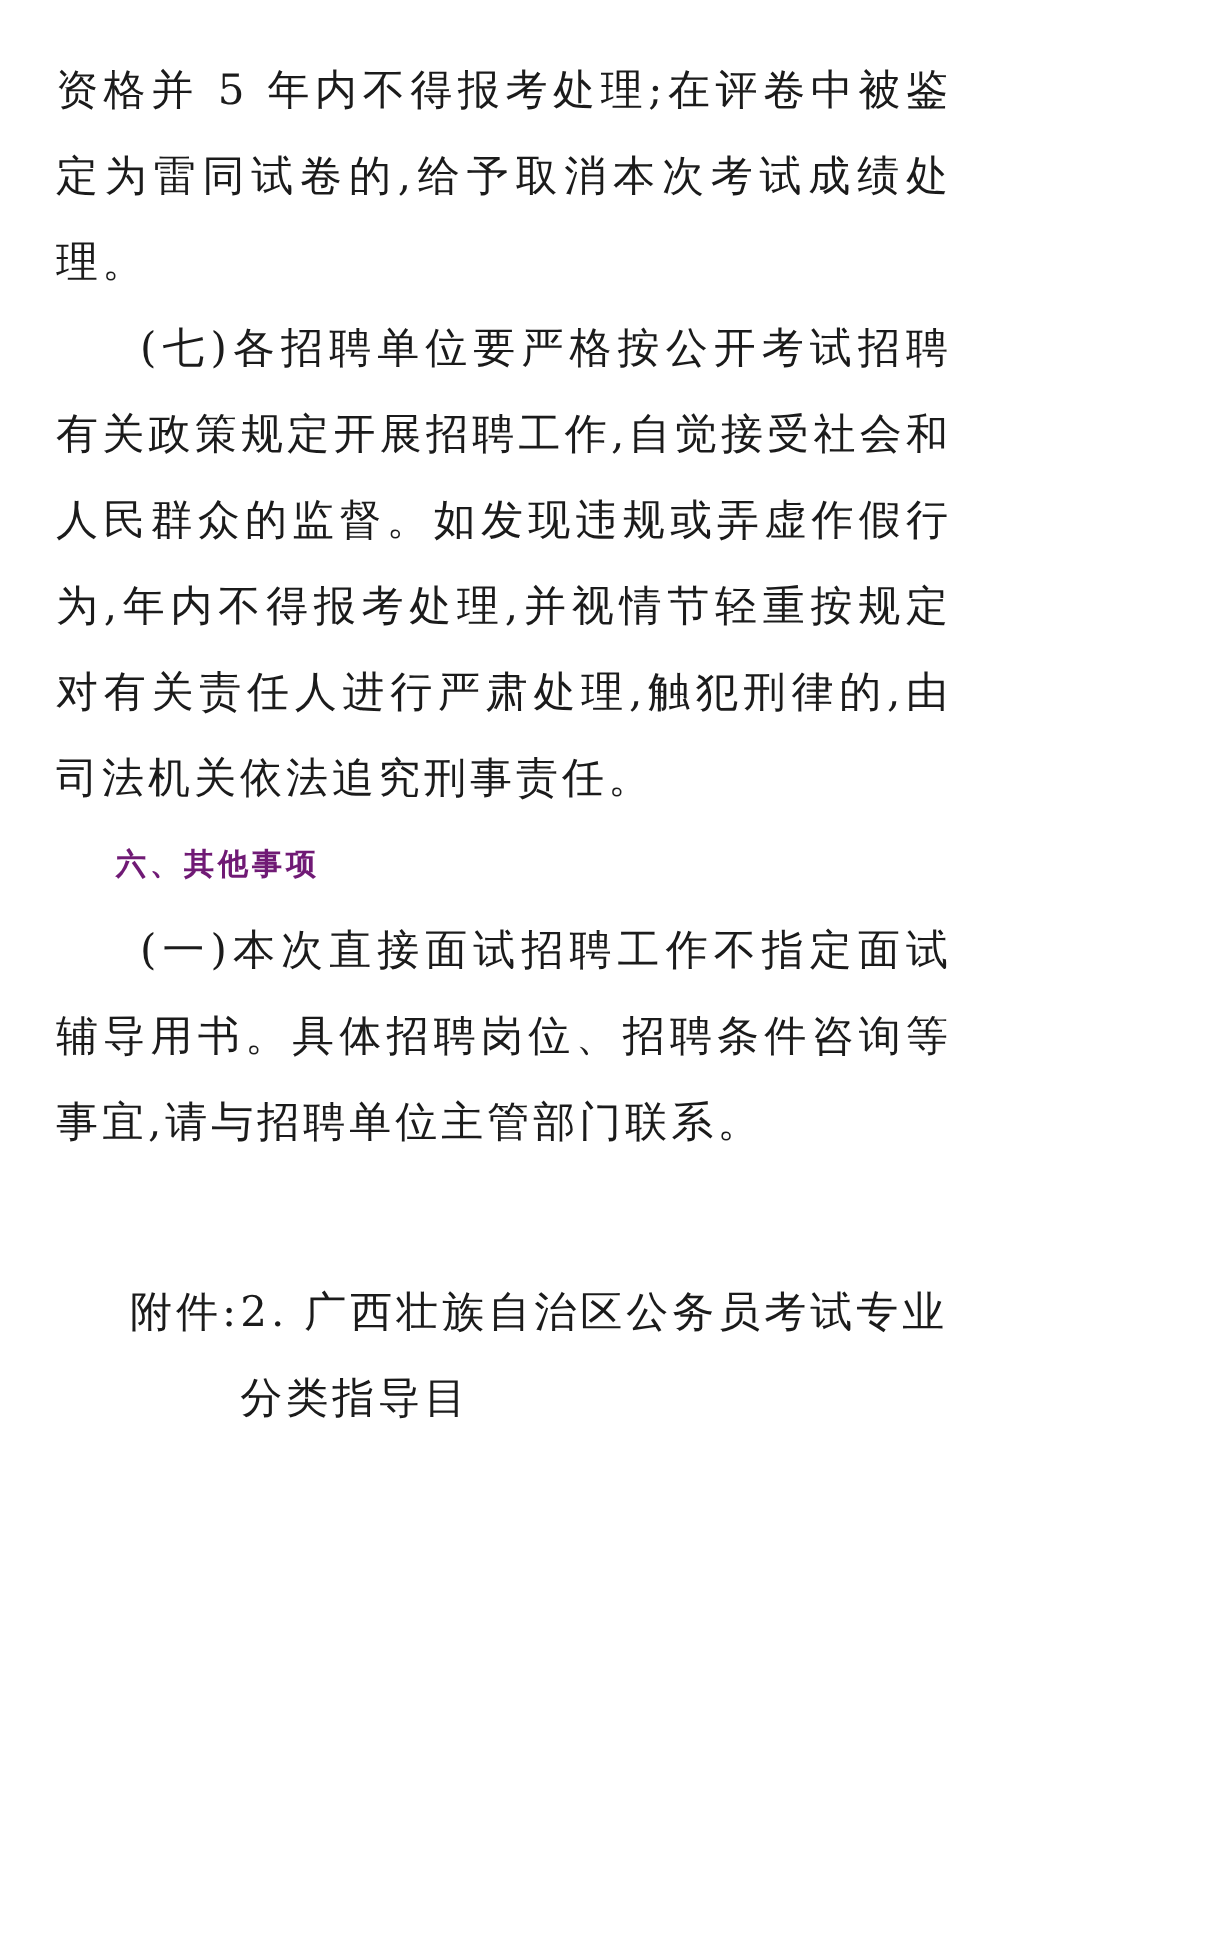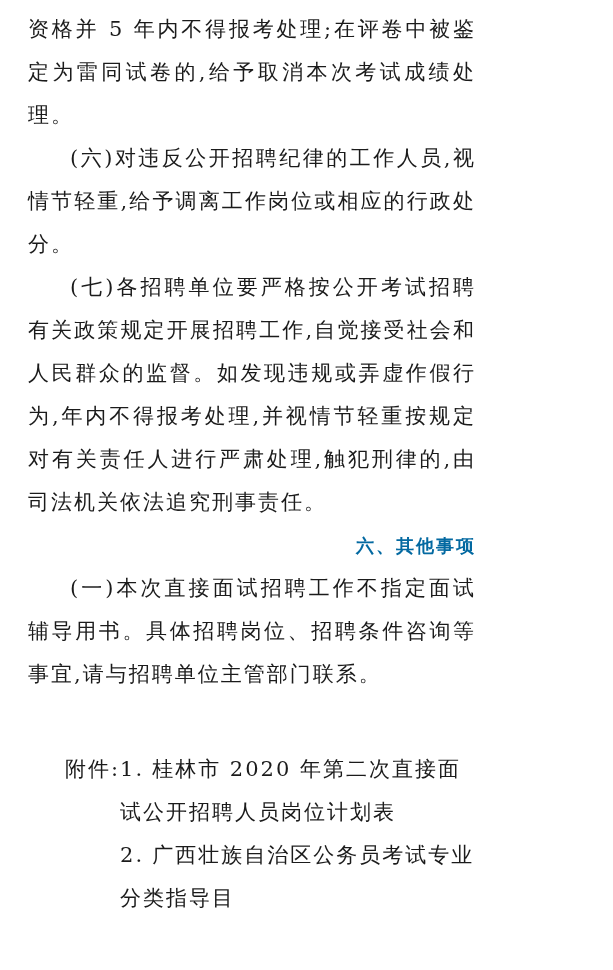--- a/index.html
+++ b/index.html
@@ -8,21 +8,21 @@
     background: #ffffff;
   }
   body {
     width: 613px;
     height: 970px;
     overflow: hidden;
     font-family: "DejaVu Serif", "Liberation Serif", serif;
     color: #1b1b1b;
   }
   .page {
-    padding: 8px 25px 0 28px;
+    padding: 24px 25px 0 28px;
     box-sizing: border-box;
     width: 501px;
     height: 970px;
   }
   .para {
     margin: 0;
     font-size: 21px;
     line-height: 43px;
     letter-spacing: 2px;
     text-align: justify;
@@ -31,27 +31,26 @@
   }
   .para.no-indent {
     text-indent: 0;
   }
   .para.bold {
     font-weight: 700;
     color: #000000;
   }
   .heading {
     margin: 0;
-    font-size: 18px;
+    font-size: 15px;
     line-height: 43px;
     letter-spacing: 2px;
     text-indent: 2em;
     font-weight: 700;
-    color: #0369a1;
-    text-align: right;
+    color: #701a75;
   }
   .attachments {
     display: flex;
     align-items: flex-start;
     margin-top: 52px;
     margin-left: 37px;
     font-size: 21px;
     line-height: 43px;
     letter-spacing: 2px;
   }
@@ -71,34 +70,30 @@
     margin-right: 8px;
   }
 </style>
 </head>
 <body>
 
 <div class="page">
 
   <p class="para no-indent">资格并 5 年内不得报考处理;在评卷中被鉴定为雷同试卷的,给予取消本次考试成绩处理。</p>
 
-  <p class="para">(六)对违反公开招聘纪律的工作人员,视情节轻重,给予调离工作岗位或相应的行政处分。</p>
 
   <p class="para">(七)各招聘单位要严格按公开考试招聘有关政策规定开展招聘工作,自觉接受社会和人民群众的监督。如发现违规或弄虚作假行为,年内不得报考处理,并视情节轻重按规定对有关责任人进行严肃处理,触犯刑律的,由司法机关依法追究刑事责任。</p>
 
   <h2 class="heading">六、其他事项</h2>
 
   <p class="para">(一)本次直接面试招聘工作不指定面试辅导用书。具体招聘岗位、招聘条件咨询等事宜,请与招聘单位主管部门联系。</p>
 
 
   <div class="attachments">
     <span class="att-label">附件:</span>
     <div class="att-items">
       <div class="att-item">
-        <span class="att-num">1.</span><span>桂林市 2020 年第二次直接面试公开招聘人员岗位计划表</span>
-      </div>
-      <div class="att-item">
         <span class="att-num">2.</span><span>广西壮族自治区公务员考试专业分类指导目</span>
       </div>
     </div>
   </div>
 
 </div>
 
 </body></html>

